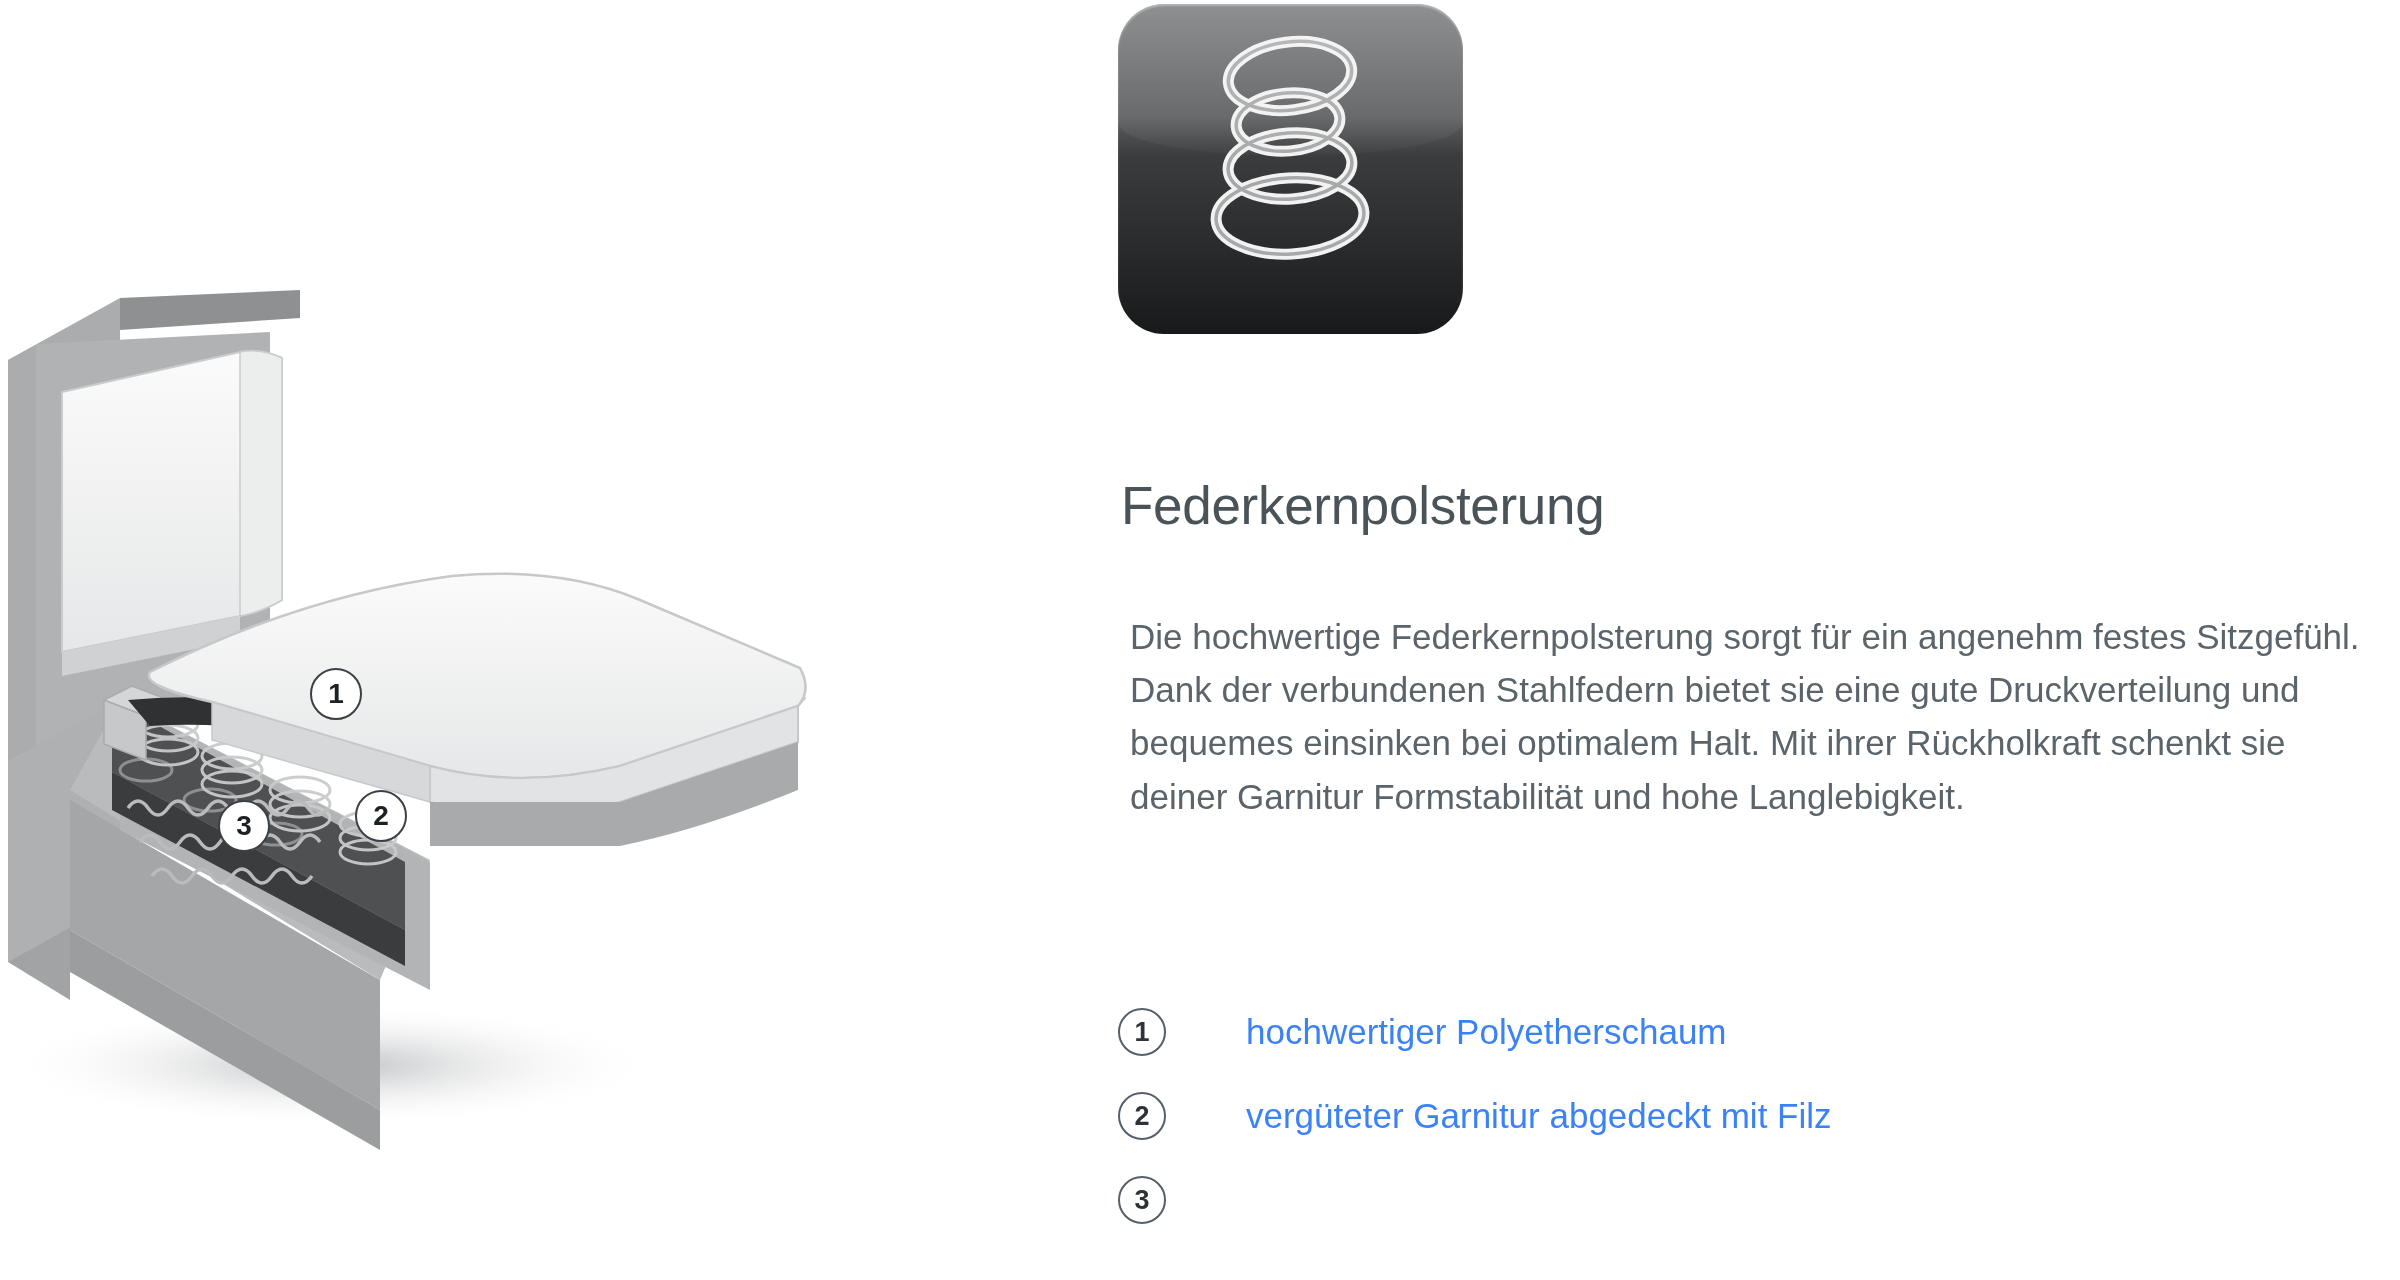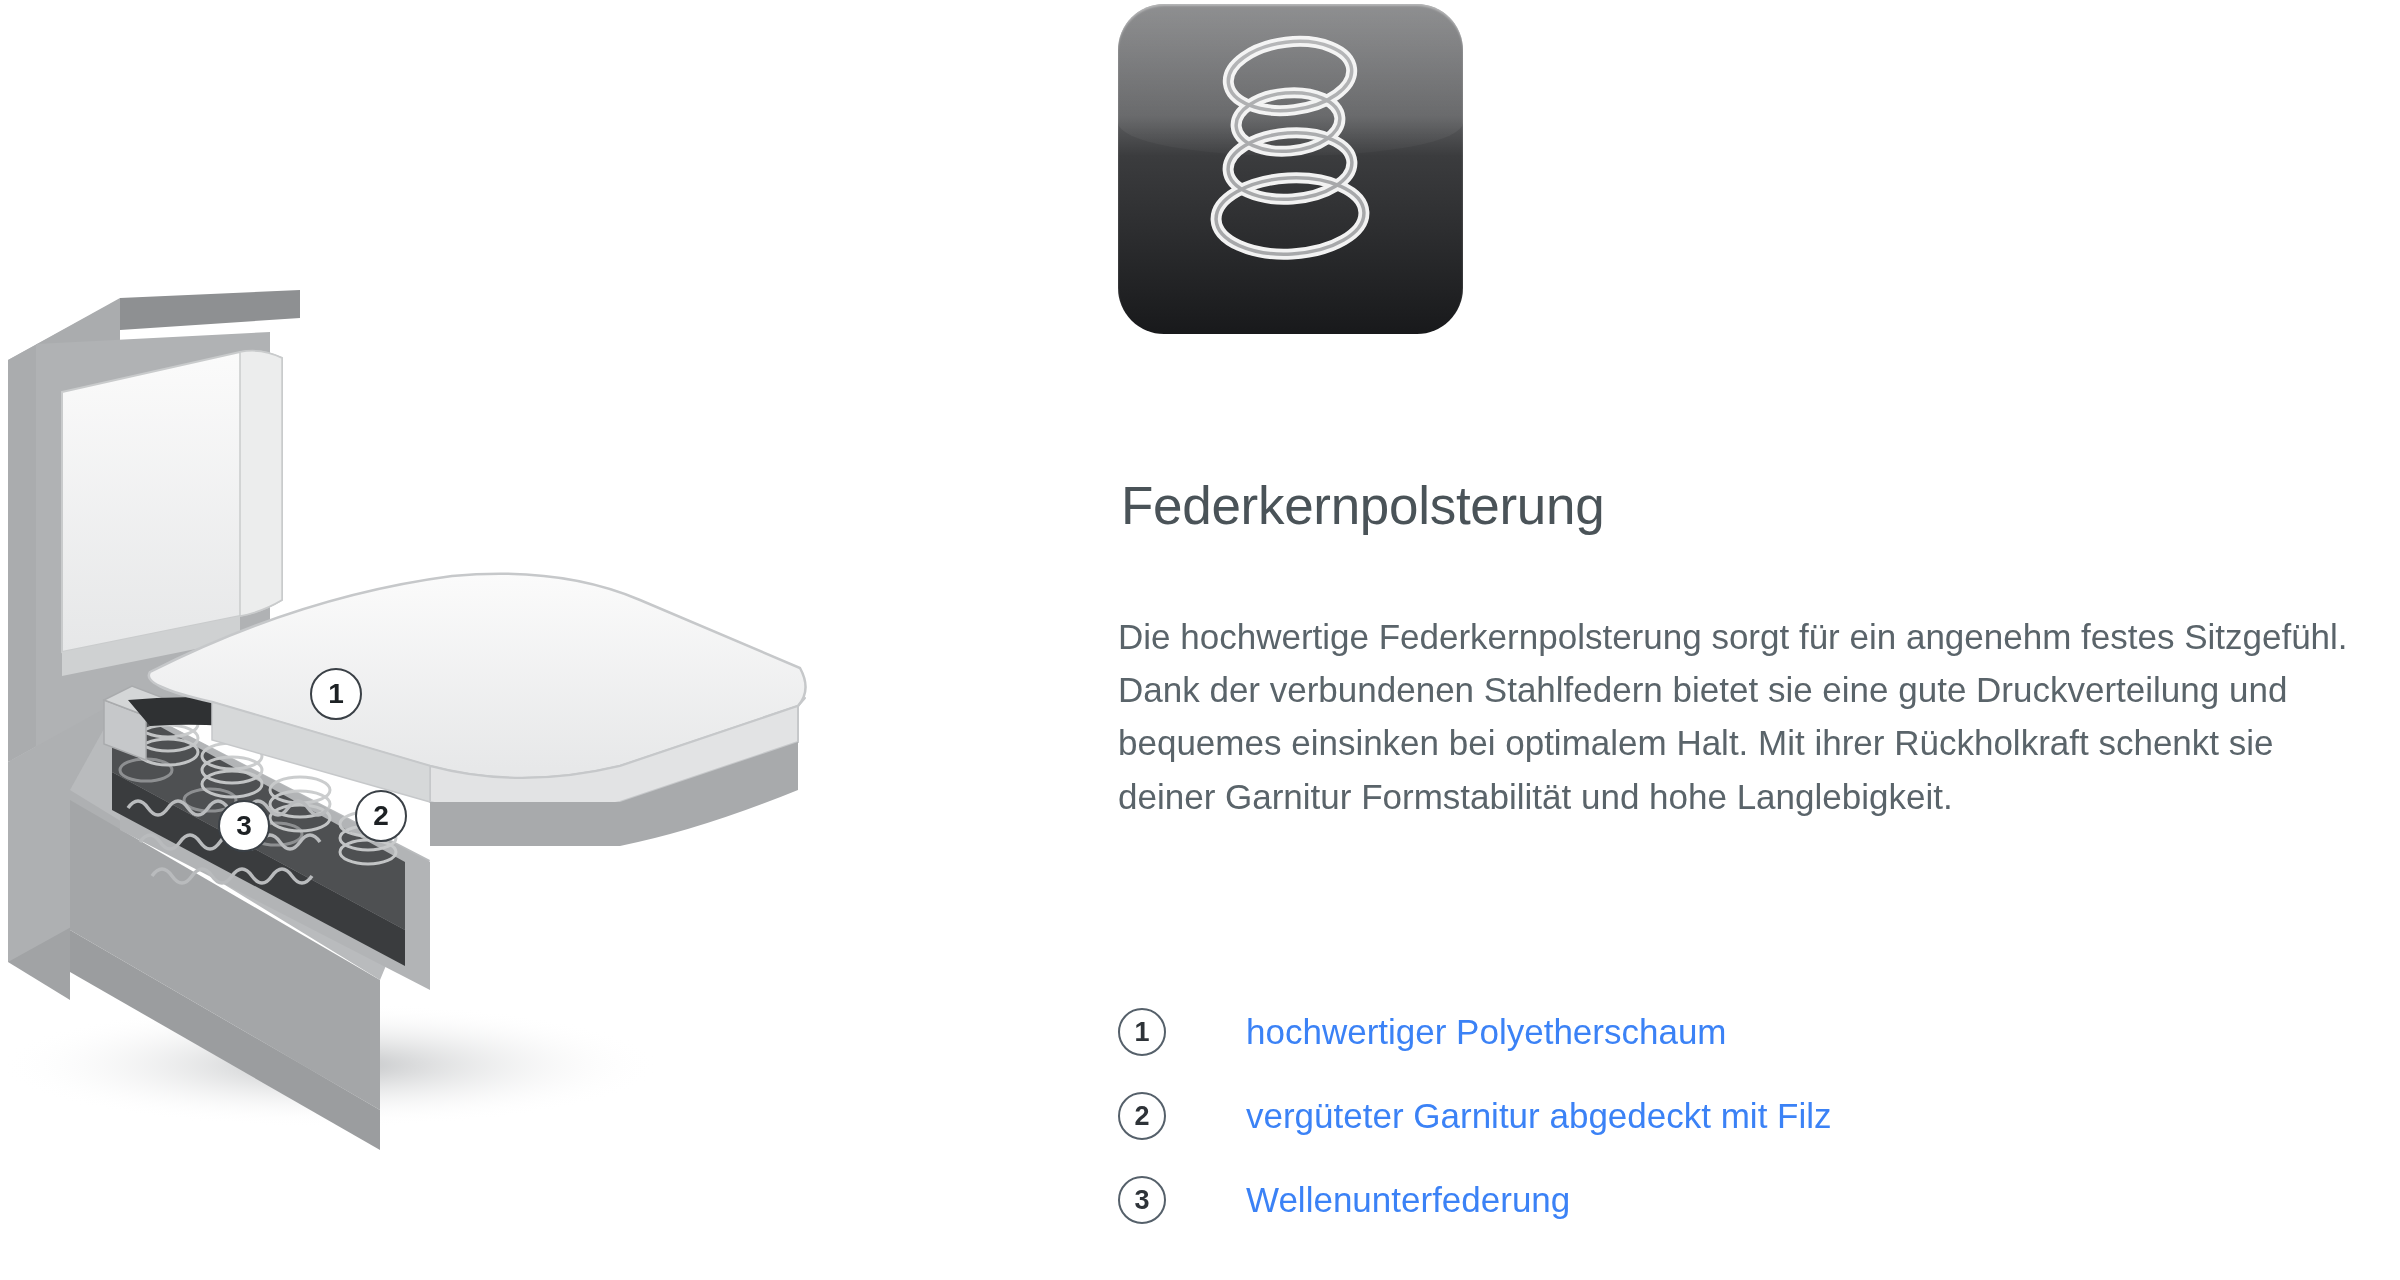--- a/index.html
+++ b/index.html
@@ -74,21 +74,21 @@
     font-weight: normal;
     color: #4a5358;
     letter-spacing: -0.3px;
     margin: 3px;
     white-space: nowrap;
   }
 
   
   .body-text {
     position: absolute;
-    left: 0px;
+    left: 12px;
     top: 610px;
     width: 1250px;
     font-size: 35px;
     line-height: 1.52;
     color: #5a646a;
     margin: 0;
   }
 
   
   .legend {
@@ -284,18 +284,17 @@
       <div class="legend-item">
         <span class="legend-marker">1</span>
         <span class="legend-label">hochwertiger Polyetherschaum</span>
       </div>
       <div class="legend-item">
         <span class="legend-marker">2</span>
         <span class="legend-label">vergüteter Garnitur abgedeckt mit Filz</span>
       </div>
       <div class="legend-item">
         <span class="legend-marker">3</span>
-        <span class="legend-label">Wellenunterfederung</span>
       </div>
     </div>
 
   </div>
 </div>
 
 </body></html>

